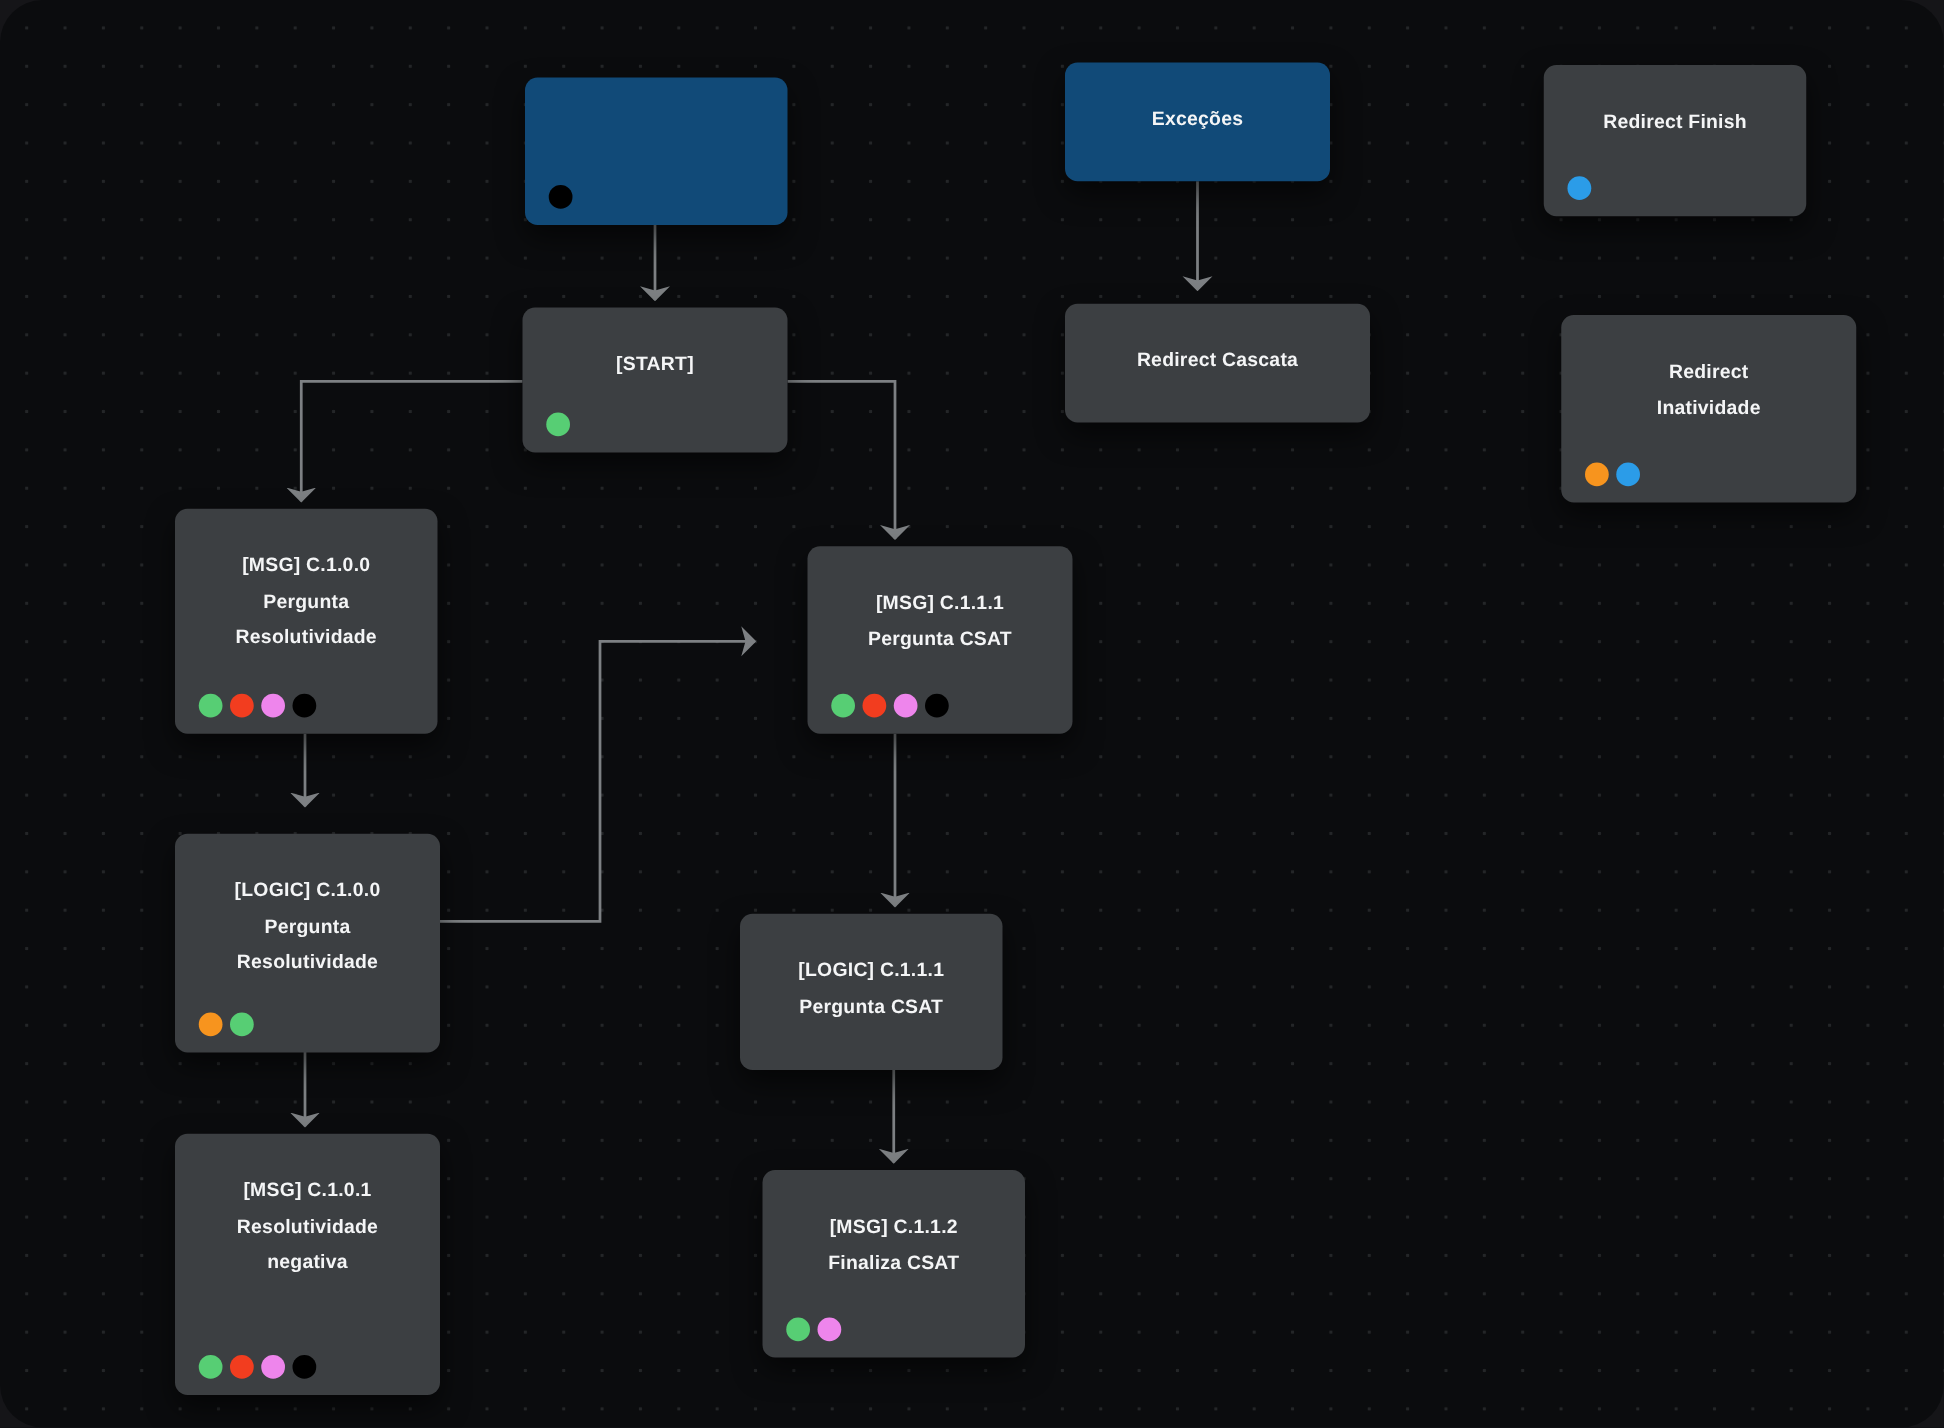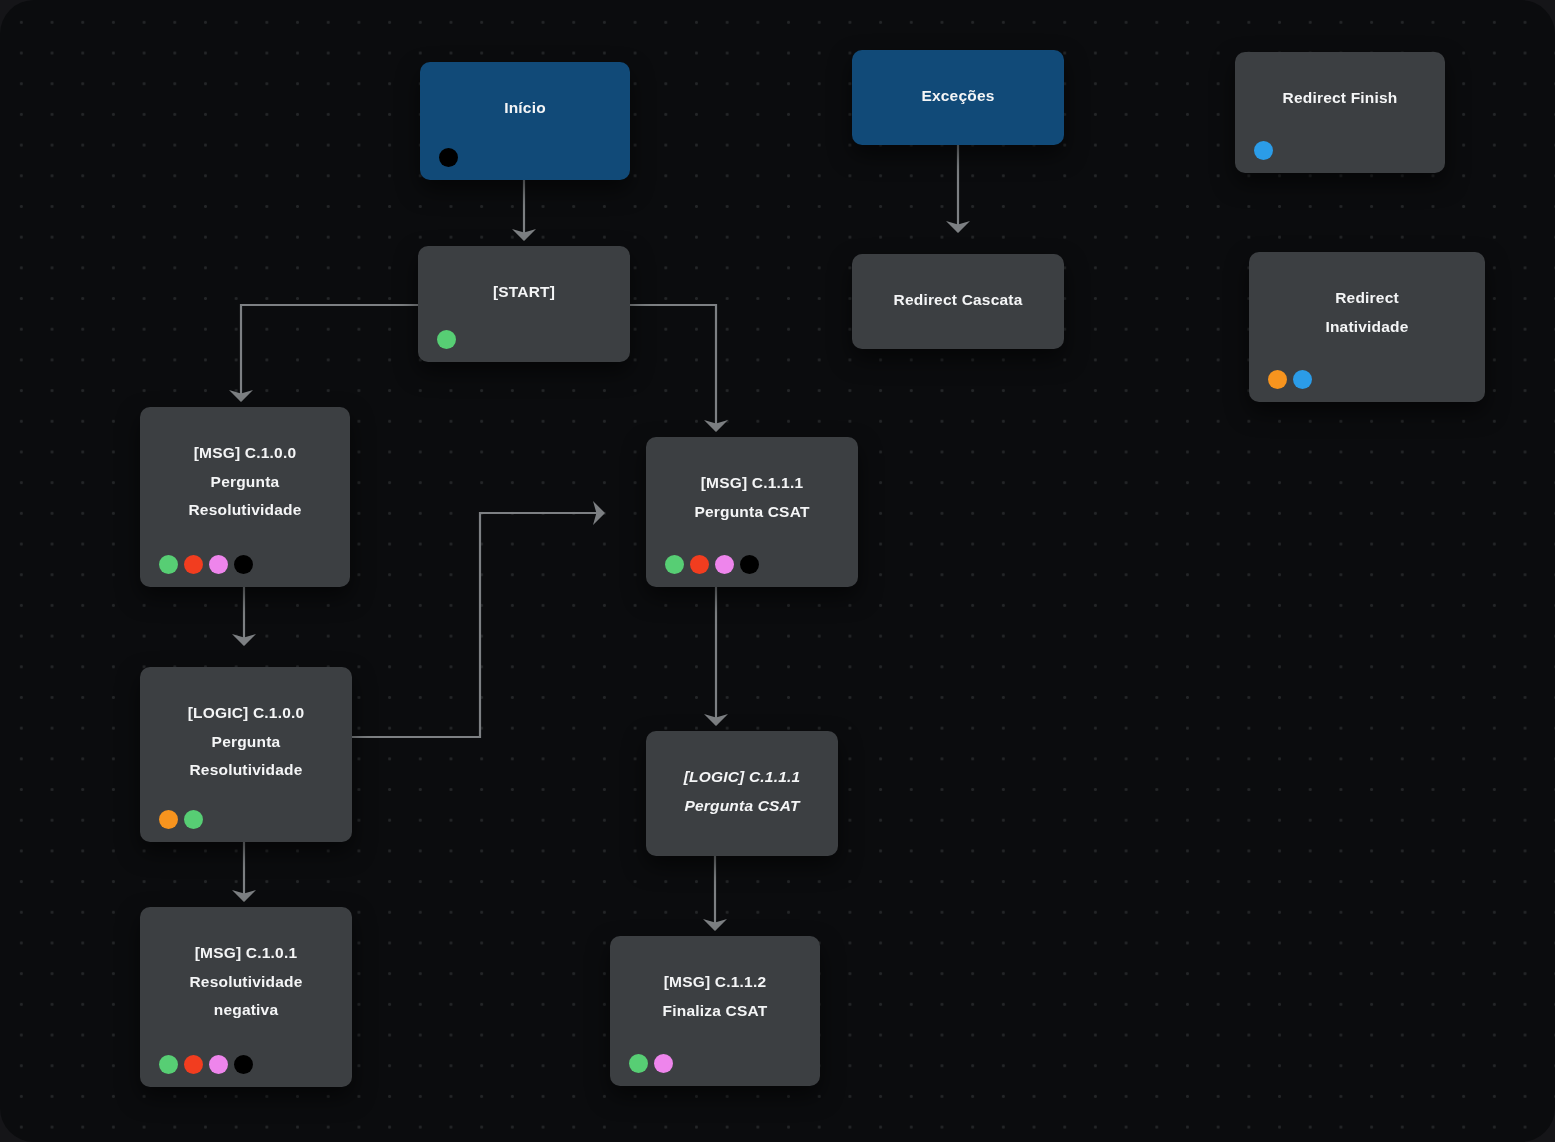--- a/index.html
+++ b/index.html
@@ -78,21 +78,20 @@
         <polyline points="244,587 244,645" stroke="#7d8083" marker-end="url(#arrow-head)"></polyline>
         <polyline points="352,737 480,737 480,513 604,513" stroke="#7d8083" marker-end="url(#arrow-head)"></polyline>
         <polyline points="244,826 244,901" stroke="#7d8083" marker-end="url(#arrow-head)"></polyline>
         <polyline points="716,587 716,725" stroke="#7d8083" marker-end="url(#arrow-head)"></polyline>
         <polyline points="715,856 715,930" stroke="#7d8083" marker-end="url(#arrow-head)"></polyline>
         <polyline points="958,145 958,232" stroke="#7d8083" marker-end="url(#arrow-head)"></polyline>
       </g>
   </svg>
   <div id="nodes-layer">
       <div class="node" style="left: 420px; top: 62px; width: 210px; height: 118px; background: rgb(17, 74, 120);">
-        <div class="node-title">Início</div>
         <div class="ports">
           <span class="port" style="background: rgb(0, 0, 0);"></span>
         </div>
       </div>
       <div class="node" style="left: 418px; top: 246px; width: 212px; height: 116px; background: rgb(60, 63, 66);">
         <div class="node-title">[START]</div>
         <div class="ports">
           <span class="port" style="background: rgb(87, 206, 116);"></span>
         </div>
       </div>
@@ -119,47 +118,47 @@
       </div>
       <div class="node" style="left: 140px; top: 651px; width: 212px; height: 175px; background: rgb(60, 63, 66); margin-top: 16px;">
         <div class="node-title">[LOGIC] C.1.0.0
 Pergunta
 Resolutividade</div>
         <div class="ports">
           <span class="port" style="background: rgb(247, 148, 30);"></span>
           <span class="port" style="background: rgb(87, 206, 116);"></span>
         </div>
       </div>
-      <div class="node" style="left: 140px; top: 907px; width: 212px; height: 180px; background: rgb(60, 63, 66);">
+      <div class="node" style="left: 140px; top: 907px; width: 212px; height: 209px; background: rgb(60, 63, 66);">
         <div class="node-title">[MSG] C.1.0.1
 Resolutividade
 negativa</div>
         <div class="ports">
           <span class="port" style="background: rgb(87, 206, 116);"></span>
           <span class="port" style="background: rgb(242, 61, 31);"></span>
           <span class="port" style="background: rgb(238, 133, 236);"></span>
           <span class="port" style="background: rgb(0, 0, 0);"></span>
         </div>
       </div>
-      <div class="node" style="left: 646px; top: 731px; width: 192px; height: 125px; background: rgb(60, 63, 66); font-style: italic;">
+      <div class="node" style="left: 592px; top: 731px; width: 210px; height: 125px; background: rgb(60, 63, 66);">
         <div class="node-title">[LOGIC] C.1.1.1
 Pergunta CSAT</div>
       </div>
       <div class="node" style="left: 610px; top: 936px; width: 210px; height: 150px; background: rgb(60, 63, 66);">
         <div class="node-title">[MSG] C.1.1.2
 Finaliza CSAT</div>
         <div class="ports">
           <span class="port" style="background: rgb(87, 206, 116);"></span>
           <span class="port" style="background: rgb(238, 133, 236);"></span>
         </div>
       </div>
       <div class="node" style="left: 852px; top: 50px; width: 212px; height: 95px; background: rgb(17, 74, 120);">
         <div class="node-title">Exceções</div>
       </div>
-      <div class="node" style="left: 852px; top: 254px; width: 212px; height: 95px; background: rgb(60, 63, 66);">
+      <div class="node" style="left: 852px; top: 243px; width: 244px; height: 95px; background: rgb(60, 63, 66);">
         <div class="node-title">Redirect Cascata</div>
       </div>
       <div class="node" style="left: 1235px; top: 52px; width: 210px; height: 121px; background: rgb(60, 63, 66);">
         <div class="node-title">Redirect Finish</div>
         <div class="ports">
           <span class="port" style="background: rgb(43, 156, 232);"></span>
         </div>
       </div>
       <div class="node" style="left: 1249px; top: 252px; width: 236px; height: 150px; background: rgb(60, 63, 66);">
         <div class="node-title">Redirect

